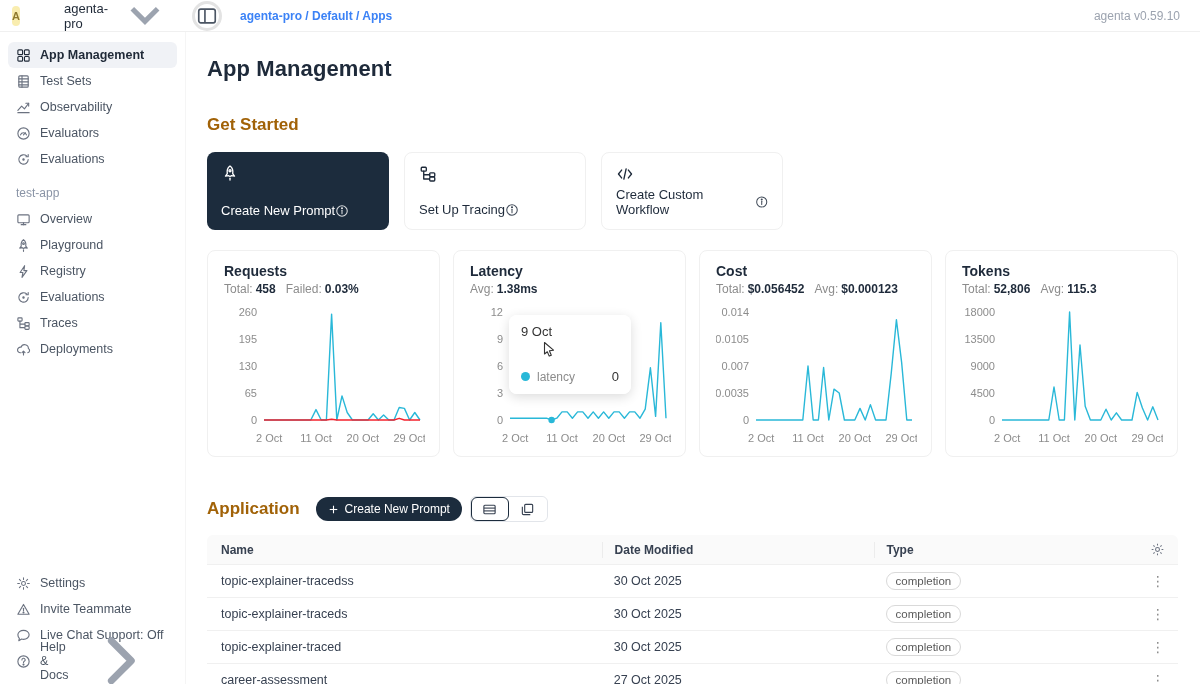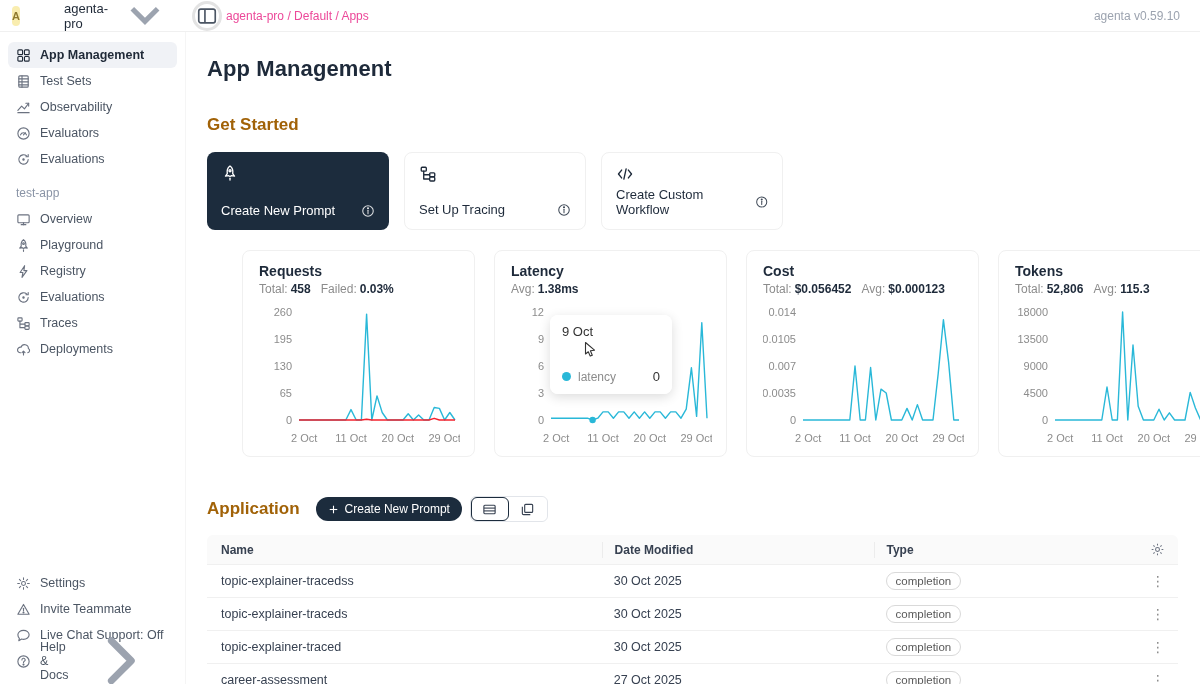--- a/index.html
+++ b/index.html
@@ -11,21 +11,21 @@
     border-bottom:1px solid #f0f0f0; display:flex; align-items:center; z-index:30; }
   .topbar-left { width:186px; flex:0 0 186px; display:flex; align-items:center; gap:8px; padding:0 12px; }
   .ws-avatar { width:20px; height:20px; border-radius:5px; background:#f9edaf; color:#8f7a2e;
     font-size:11px; display:flex; align-items:center; justify-content:center; font-weight:600; }
   .ws-name { font-size:13px; font-weight:500; color:#1f2937;margin-left:36px; }
   .ws-chevron { margin-left:auto; color:#9ca3af; display:flex; }
   .toggle-ring { width:30px; height:30px; border-radius:50%; border:3px solid #e3e3e3;
     display:flex; align-items:center; justify-content:center; margin-left:6px; background:#fff; }
   .panel-btn { width:22px; height:22px; border:none; background:transparent; color:#4b5563;
     display:flex; align-items:center; justify-content:center; cursor:pointer; }
-  .breadcrumb { font-size:12px; color:#ec4899; margin-left:4px; }
+  .breadcrumb { font-size:12px; color:#3b82f6; margin-left:18px;font-weight:bold; }
   .version { margin-left:auto; padding-right:20px; font-size:12px; color:#9ca3af; }
 
   
   .sidebar { position:absolute; top:32px; left:0; bottom:0; width:186px; background:#fff;
     border-right:1px solid #f5f5f5; display:flex; flex-direction:column; padding:10px 8px 10px 8px; }
   .side-item { display:flex; align-items:center; gap:9px; height:26px; padding:0 8px; border-radius:6px;
     font-size:12.5px; color:#4b5563; cursor:pointer; flex:0 0 auto; }
   .side-item .icn { width:15px; height:15px; display:flex; color:#6b7280; flex:0 0 15px; }
   .side-item.active { background:#f0f2f6; color:#1f2937; font-weight:600; }
   .side-item.active .icn { color:#1f2937; }
@@ -41,26 +41,26 @@
   .get-started-h { margin-top:33px; }
 
   
   .gs-row { display:flex; gap:15px; margin-top:17px; }
   .gs-card { width:182px; height:78px; border-radius:8px; padding:12px 14px; display:flex;
     flex-direction:column; justify-content:space-between; cursor:pointer; }
   .gs-card.dark { background:#1c2c3d; color:#fff; }
   .gs-card.light { background:#fff; border:1px solid #f0f0f0; color:#1e2a3a; }
   .gs-card .gs-top { display:flex; }
   .gs-card .gs-icn { width:18px; height:18px; display:flex; }
-  .gs-card .gs-bottom { display:flex; align-items:center; justify-content:space-between; }
+  .gs-card .gs-bottom { display:flex; align-items:center; justify-content:flex-start; }
   .gs-card .gs-label { font-size:13px; font-weight:500; }
   .gs-card .info { width:14px; height:14px; display:flex; opacity:.85; }
 
   
-  .chart-row { display:flex; gap:19px; margin-top:20px;margin-left:35px; }
+  .chart-row { display:flex; gap:13px; margin-top:20px; }
   .chart-card { width:233px; height:207px; border:1px solid #f0f0f0; border-radius:8px;
     padding:12px 16px 8px 16px; background:#fff; position:relative; }
   .chart-title { font-size:14px; font-weight:700; color:#1e2a3a; }
   .chart-stats { display:flex; gap:10px; margin-top:3px; font-size:12px; }
   .chart-stats .lbl { color:#8c8c8c; margin-right:3px; }
   .chart-stats .val { color:#1e2a3a; font-weight:700; }
   .chart-svg { margin-top:6px; display:block; }
 
   
   .tooltip { position:absolute; left:55px; top:64px; width:122px; background:rgba(255,255,255,.96);

